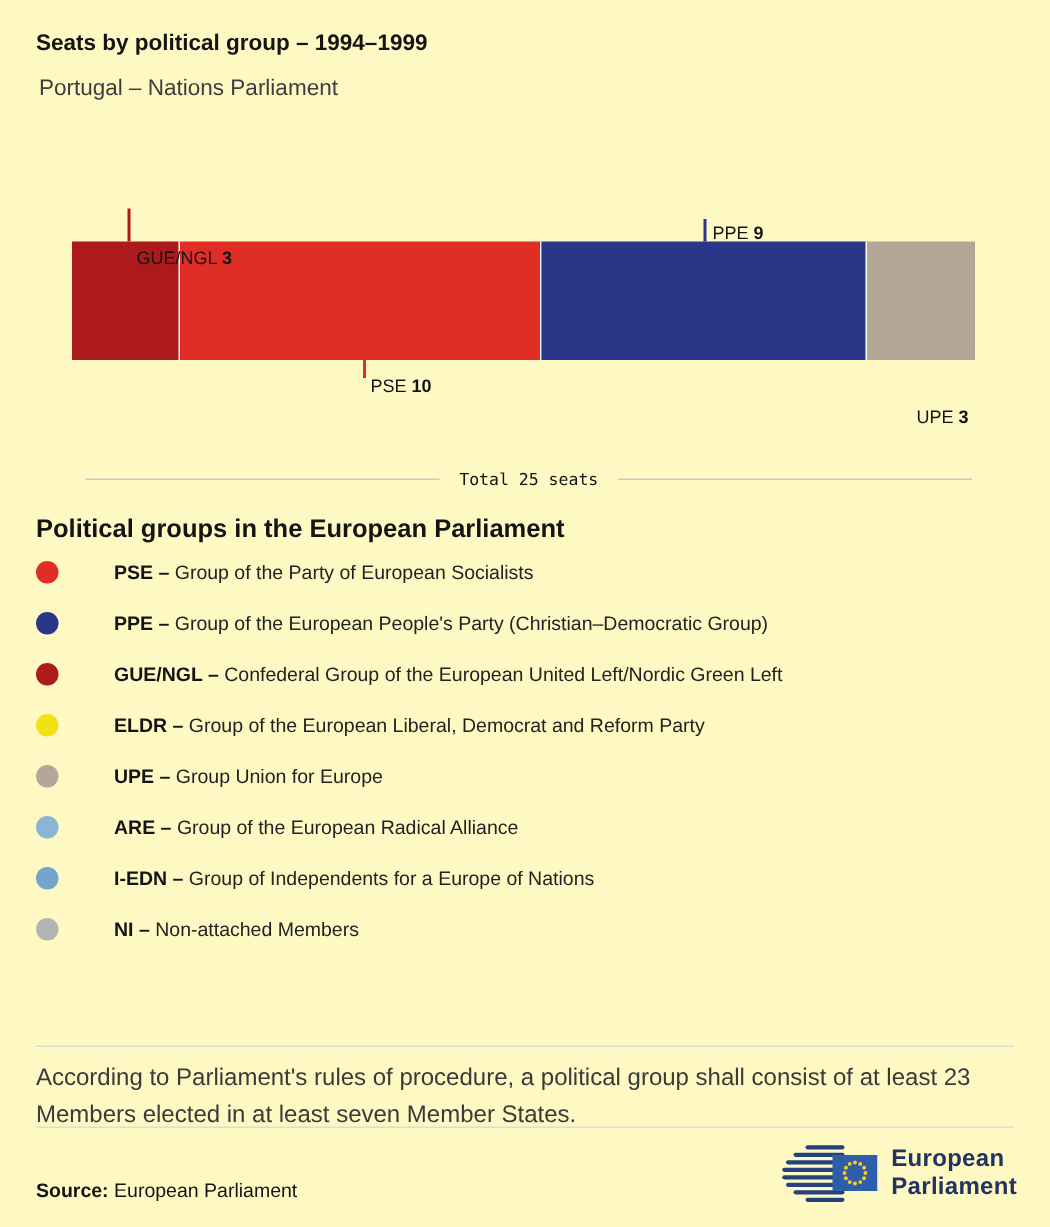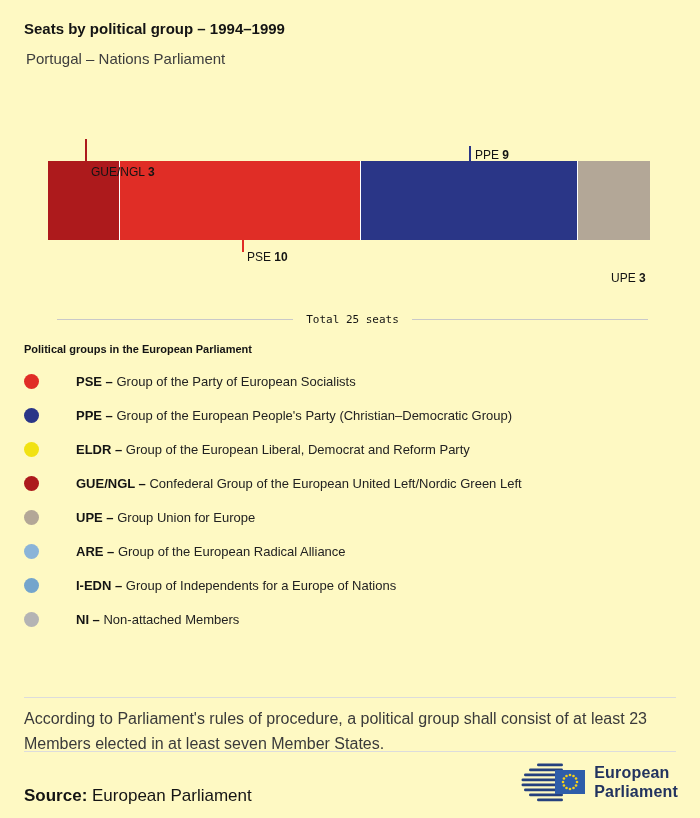--- a/index.html
+++ b/index.html
@@ -23,34 +23,34 @@
   .bar-label b { font-weight:700; }
   .label-guengl { left:91px;  top:139px;margin-top:26px; }
   .label-ppe    { left:475px; top:148px; }
   .label-pse    { left:247px; top:250px; }
   .label-upe    { left:611px; top:241px;margin-top:30px; }
 
   .total-row { position:absolute; left:57px; right:52px; top:313px; display:flex; align-items:center; gap:13px; }
   .total-row .rule { flex:1; height:1px; background:#c9c9c9; }
   .total-text { font-family:"DejaVu Sans Mono", monospace; font-size:11px; font-weight:400; color:#141414; white-space:nowrap; }
 
-  .legend-heading { position:absolute; left:24px; top:343px; font-size:11px; font-weight:700; color:#141414; }
+  .legend-heading { position:absolute; left:24px; top:343px; font-size:17px; font-weight:700; color:#141414; }
   .legend { position:absolute; left:24px; top:364px; right:24px; }
   .legend-item { display:flex; align-items:center; height:34px; }
   .dot { width:15px; height:15px; border-radius:50%; margin-right:13px; flex:none; }
   .legend-text { font-size:13px; color:#222222; }
   .legend-text b { font-weight:700; color:#141414;padding-left:24px; }
 
   .divider { position:absolute; left:24px; right:24px; height:1px; background:#dcdcdc; }
   .divider-1 { top:697px; }
   .divider-2 { top:751px; }
 
   .footnote { position:absolute; left:24px; top:707px; width:648px; font-size:16px; line-height:1.55; color:#3a3a3a; }
 
-  .source { position:absolute; left:24px; top:786px; font-size:17px; color:#141414; }
+  .source { position:absolute; left:24px; top:786px; font-size:13px; color:#141414; }
   .source b { font-weight:700; }
 
   .logo { position:absolute; right:22px; top:762px; display:flex; align-items:center; gap:9px; }
   .logo-text { font-size:16px; font-weight:700; color:#22335f; line-height:1.15; letter-spacing:.2px; }
 </style>
 </head>
 <body>
 
 <div class="page">
 
@@ -106,31 +106,31 @@
     </span>
   </div>
       <div class="legend-item">
     <span class="dot" style="background: rgb(42, 54, 135);"></span>
     <span class="legend-text">
       <b>PPE –</b>
       <span>Group of the European People's Party (Christian–Democratic Group)</span>
     </span>
   </div>
       <div class="legend-item">
+    <span class="dot" style="background: rgb(173, 26, 28);"></span>
+    <span class="legend-text">
+      <b>GUE/NGL –</b>
+      <span>Confederal Group of the European United Left/Nordic Green Left</span>
+    </span>
+  </div>
+      <div class="legend-item">
     <span class="dot" style="background: rgb(241, 226, 19);"></span>
     <span class="legend-text">
       <b>ELDR –</b>
       <span>Group of the European Liberal, Democrat and Reform Party</span>
-    </span>
-  </div>
-      <div class="legend-item">
-    <span class="dot" style="background: rgb(173, 26, 28);"></span>
-    <span class="legend-text">
-      <b>GUE/NGL –</b>
-      <span>Confederal Group of the European United Left/Nordic Green Left</span>
     </span>
   </div>
       <div class="legend-item">
     <span class="dot" style="background: rgb(179, 167, 151);"></span>
     <span class="legend-text">
       <b>UPE –</b>
       <span>Group Union for Europe</span>
     </span>
   </div>
       <div class="legend-item">

